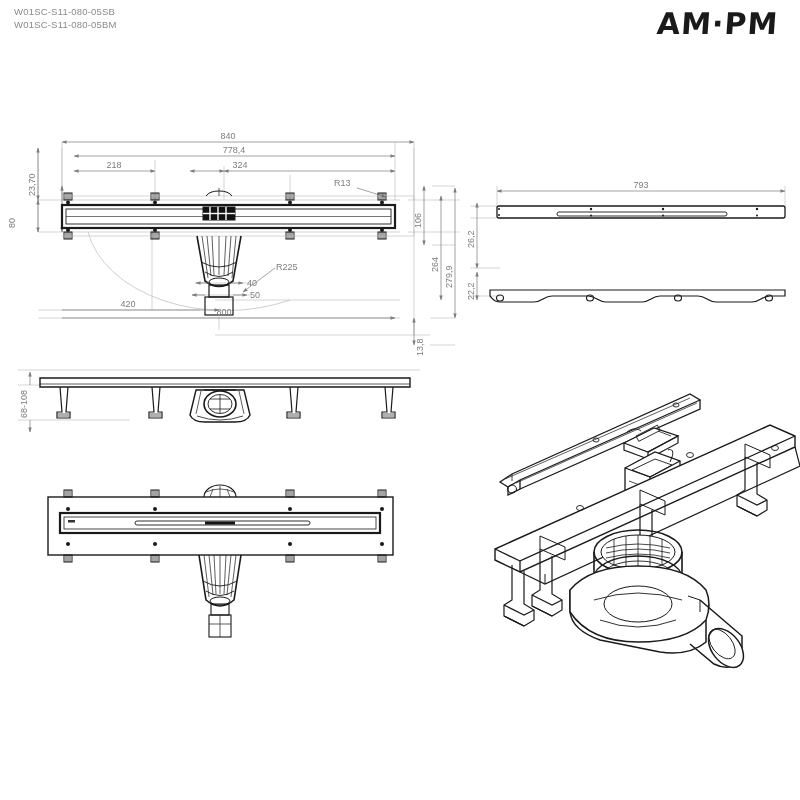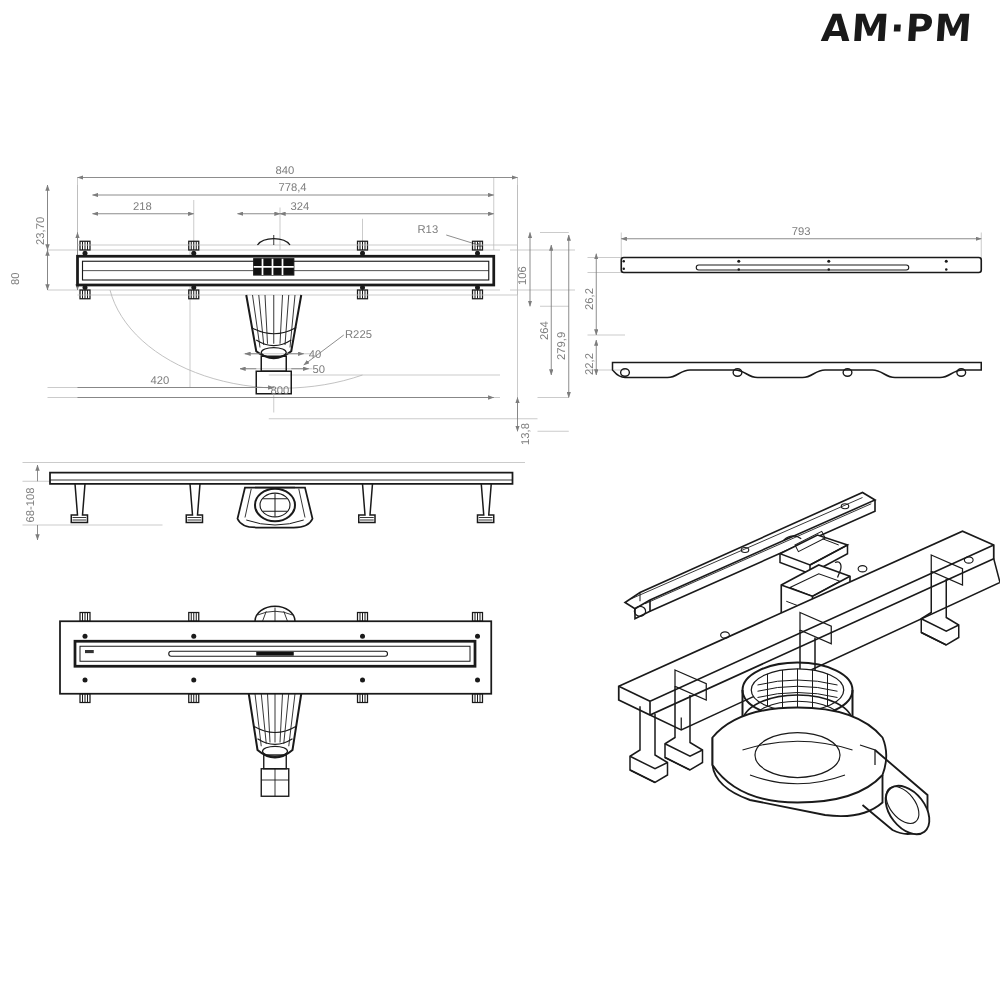--- a/index.html
+++ b/index.html
@@ -10,20 +10,24 @@
   .logo{position:absolute;right:22px;top:6px;font-size:30px;font-weight:700;color:#1a1a1a;
         font-family:"DejaVu Sans",sans-serif;letter-spacing:1px;transform:skewX(-4deg);}
   svg{position:absolute;left:0;top:0;}
   .dimtxt{font-family:"Liberation Sans","DejaVu Sans",sans-serif;font-size:9px;fill:#7d7d7d;}
 </style>
 </head>
 <body>
 
 <div id="sheet">
 
+  <div class="codes">
+    <div>W01SC-S11-080-05SB</div>
+    <div>W01SC-S11-080-05BM</div>
+  </div>
 
   <div class="logo">AM·PM</div>
 
   <svg width="800" height="800" viewBox="0 0 800 800">
     <defs>
       <marker id="ar" markerWidth="7" markerHeight="5" refX="6.5" refY="2.5" orient="auto">
         <path d="M0,0 L7,2.5 L0,5 z" fill="#7d7d7d"></path>
       </marker>
       <marker id="arS" markerWidth="7" markerHeight="5" refX="0.5" refY="2.5" orient="auto">
         <path d="M7,0 L0,2.5 L7,5 z" fill="#7d7d7d"></path>

